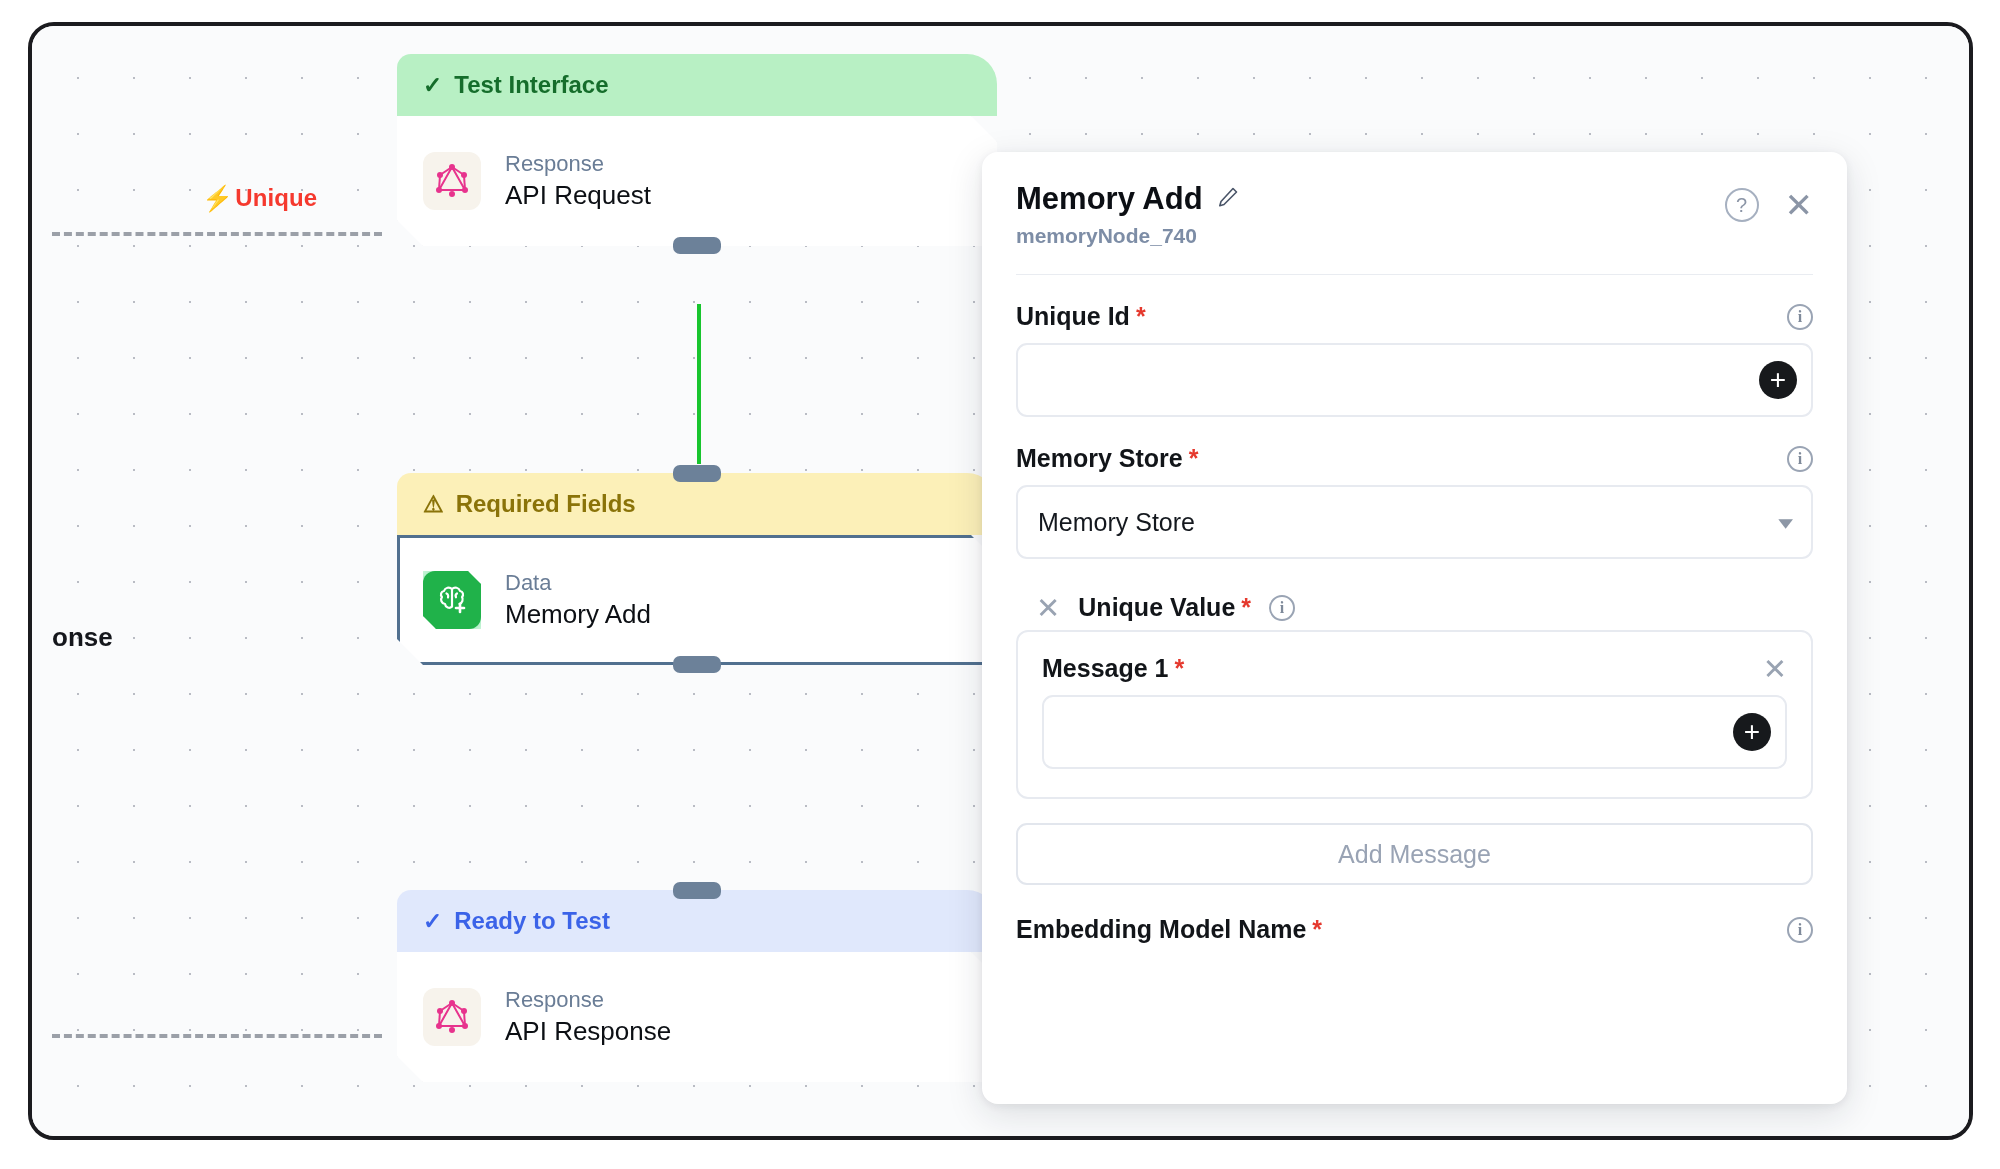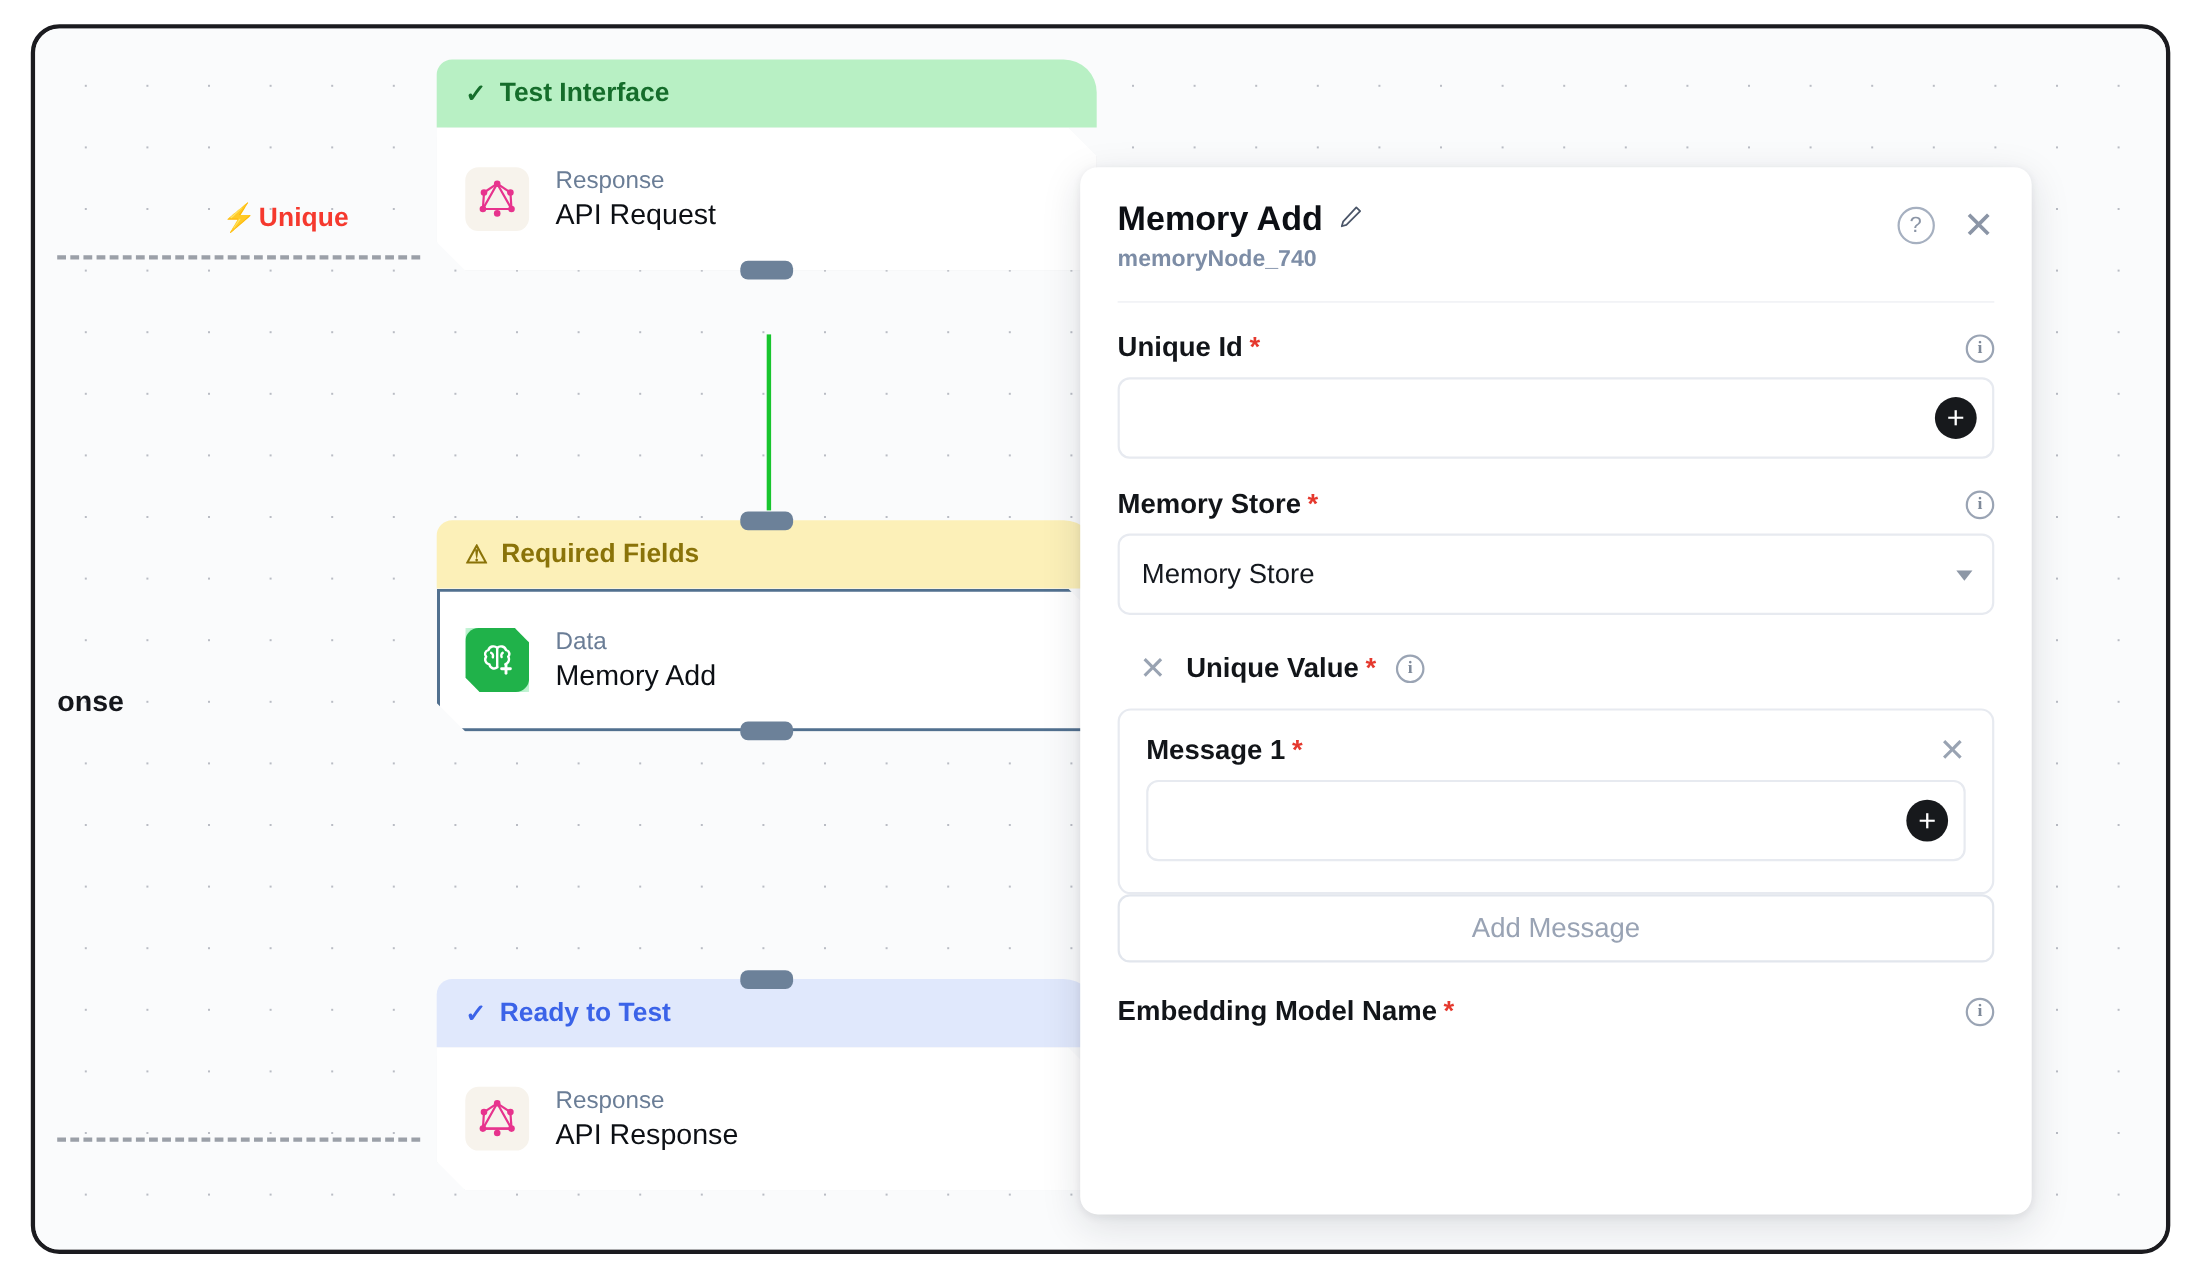--- a/index.html
+++ b/index.html
@@ -279,38 +279,39 @@
   .sub-field-header {
     display: flex;
     align-items: center;
     gap: 18px;
     margin-top: 34px;
     padding-left: 20px;
   }
   .x-small { color: #99a3b2; font-size: 29px; line-height: 20px; font-weight: 300; }
 
   .message-card {
-    margin-top: 22px;
+    margin-top: 8px;
     border: 2px solid #e7eaf0;
     border-radius: 12px;
     padding: 22px 24px 28px 24px;
   }
   .message-card-head {
     display: flex;
     align-items: center;
     justify-content: space-between;
   }
   .message-title {
     font-size: 25px;
     font-weight: 700;
     color: #121519;
     display: flex; align-items: center; gap: 6px;
   }
 
   #add-message-btn {
+    margin-top: 24px;
     height: 62px;
     border: 2px solid #e2e6ed;
     border-radius: 11px;
     background: #fff;
     display: flex; align-items: center; justify-content: center;
     font-size: 25px;
     color: #99a3b4;
     font-weight: 400;
   }
 

